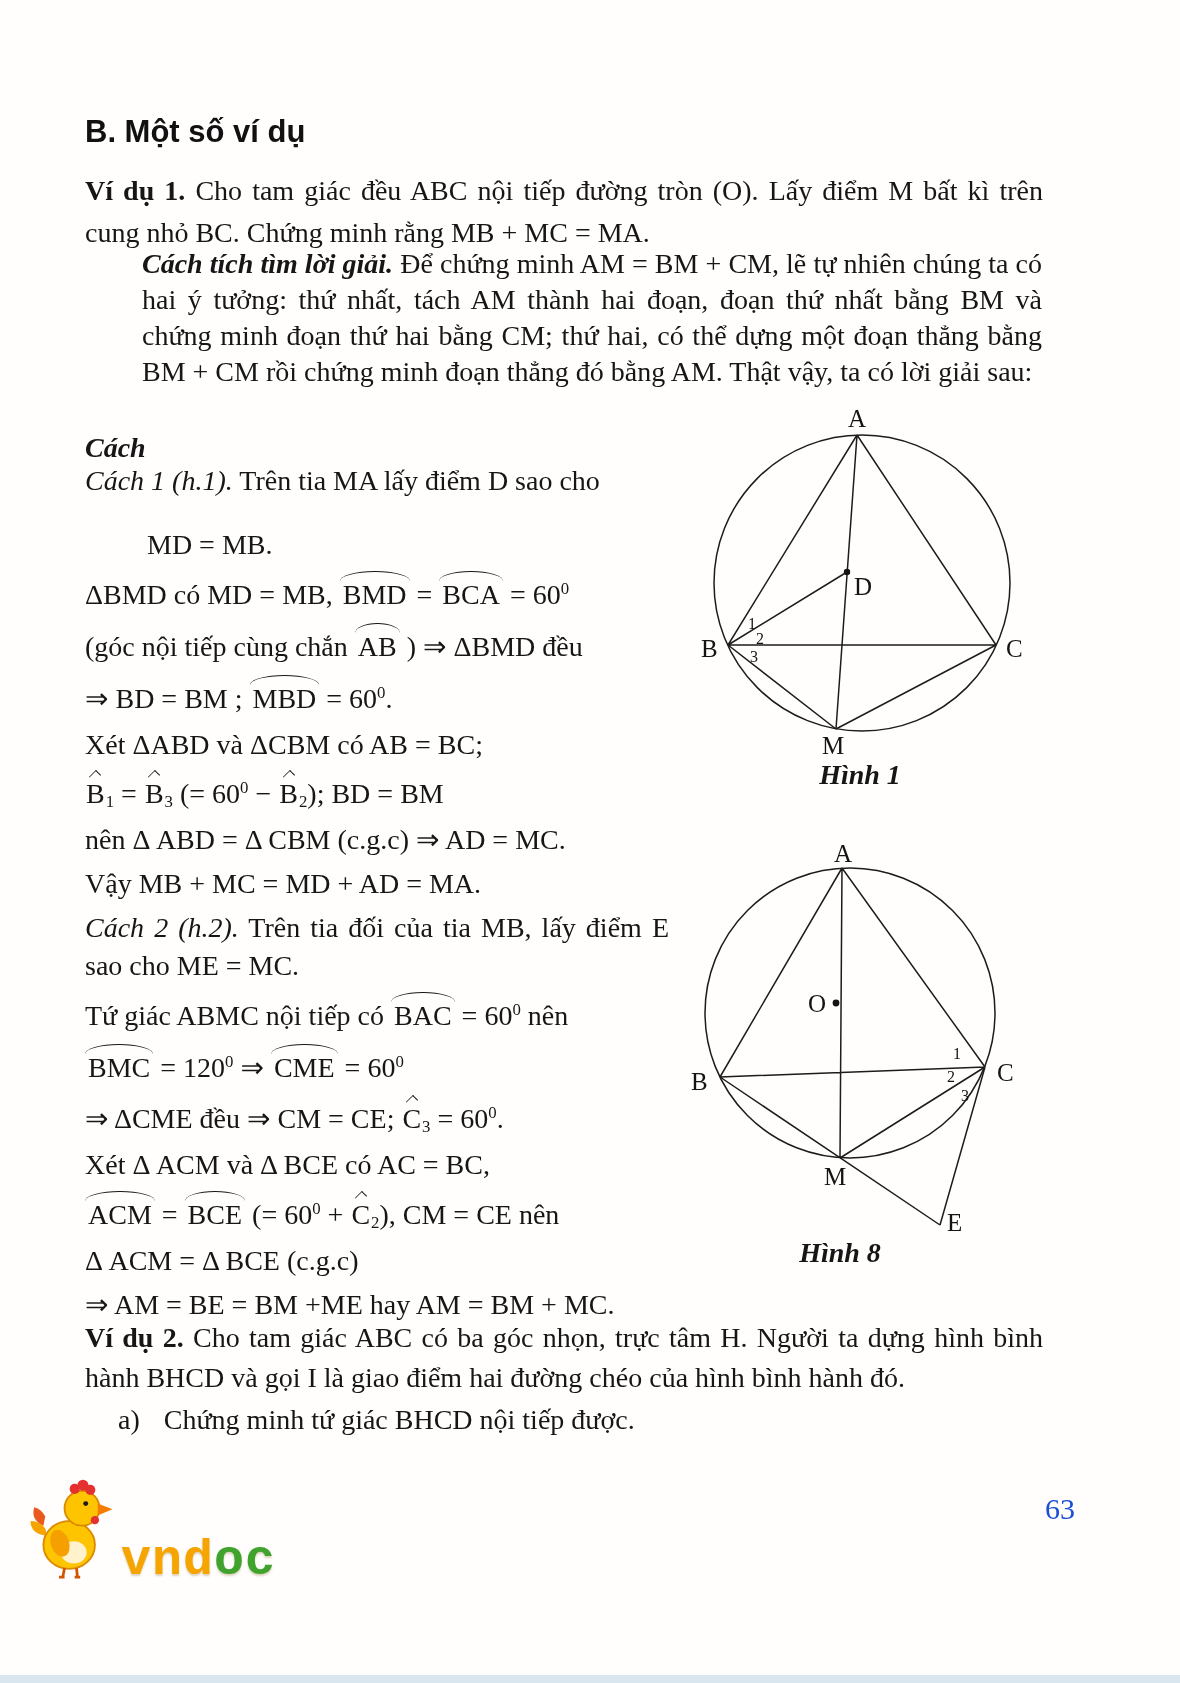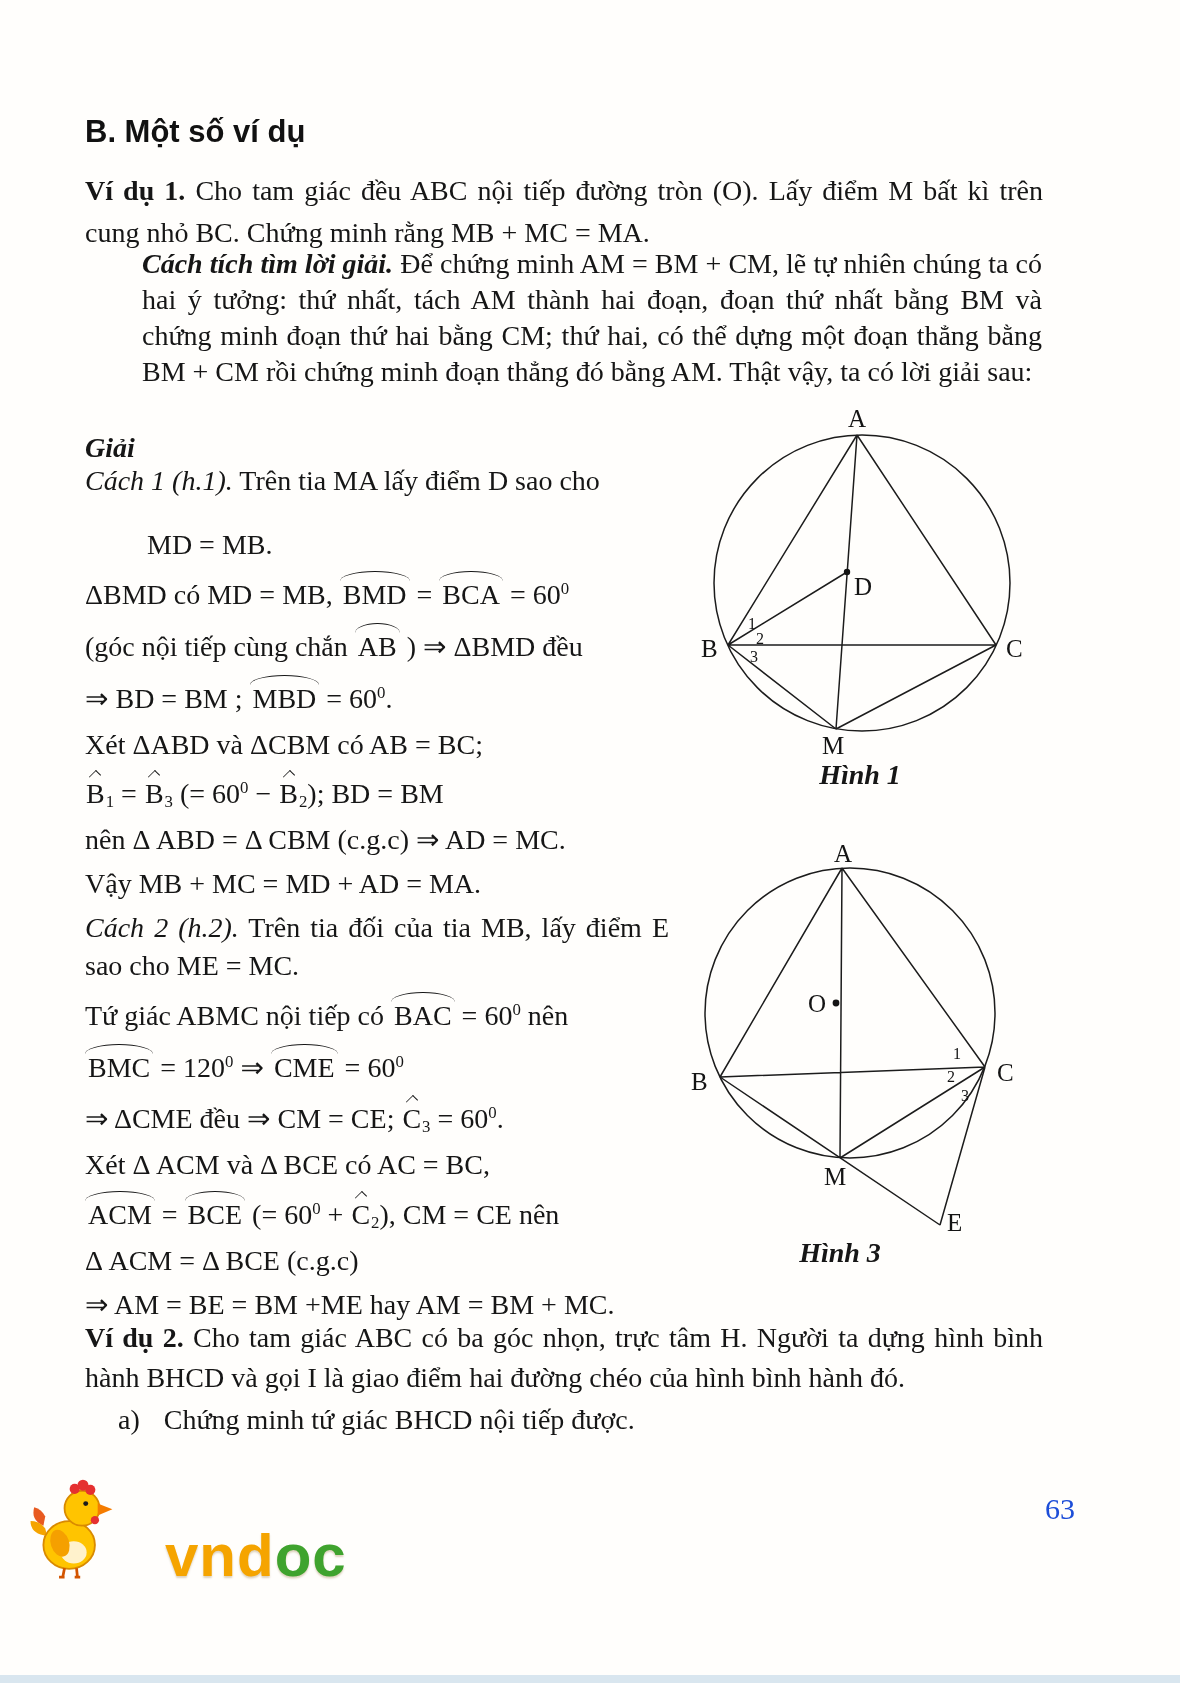--- a/index.html
+++ b/index.html
@@ -30,38 +30,38 @@
   .fig1{left:690px;top:405px;width:340px;}
   .fig2{left:650px;top:843px;width:380px;}
   .fig svg{display:block;}
   .fig figcaption{font-size:28px;font-weight:bold;font-style:italic;margin-top:2px;}
   .flabel{font-family:"Liberation Serif",serif;font-size:25px;fill:#141414;}
   .fdigit{font-family:"Liberation Serif",serif;font-size:16px;fill:#141414;}
   .vd2{left:85px;top:1318px;width:958px;line-height:40px;}
   .item-a{position:absolute;left:118px;top:1404px;font-size:28px;}
   .item-a .ia-label{margin-right:24px;}
   .footer-logo{position:absolute;left:25px;top:1472px;display:flex;align-items:flex-end;gap:4px;}
-  .logo-text{font-family:Liberation Sans, sans-serif;font-weight:bold;font-size:60px;
-        letter-spacing:1px;line-height:0.95;text-shadow:0 2px 2px rgba(120,80,0,.25);margin-left:44px;}
+  .logo-text{font-family:Liberation Mono, monospace;font-weight:bold;font-size:50px;
+        letter-spacing:1px;line-height:0.95;text-shadow:0 2px 2px rgba(120,80,0,.25);}
   .lt1{color:var(--logo-orange,#F5A400);}
   .lt2{color:var(--logo-green,#3FA32E);}
   .page-number{position:absolute;left:1045px;top:1492px;font-size:30px;color:#1d4ed8;}
   .bottom-strip{position:absolute;left:0;bottom:0;width:100%;height:8px;background:#d9e6ef;}
 </style>
 </head>
 <body>
 
 <div class="page">
 
   <h2 class="section-title">B. Một số ví dụ</h2>
 
   <p class="para p1"><b>Ví dụ 1.</b> Cho tam giác đều ABC nội tiếp đường tròn (O). Lấy điểm M bất kì trên cung nhỏ BC. Chứng minh rằng MB + MC = MA.</p>
   <p class="para p2"><b><i>Cách tích tìm lời giải.</i></b> Để chứng minh AM = BM + CM, lẽ tự nhiên chúng ta có hai ý tưởng: thứ nhất, tách AM thành hai đoạn, đoạn thứ nhất bằng BM và chứng minh đoạn thứ hai bằng CM; thứ hai, có thể dựng một đoạn thẳng bằng BM + CM rồi chứng minh đoạn thẳng đó bằng AM. Thật vậy, ta có lời giải sau:</p>
 
-  <div class="giai">Giải</div>
+  <div class="giai">Cách</div>
 
   <div class="col">
     <div class="tline"><i>Cách 1 (h.1).</i> Trên tia MA lấy điểm D sao cho</div>
     <div class="tline indent">MD = MB.</div>
     <div class="mline">ΔBMD có MD = MB, <span class="arc">BMD</span> = <span class="arc">BCA</span> = 60<sup>0</sup></div>
     <div class="mline">(góc nội tiếp cùng chắn <span class="arc">AB</span> ) ⇒ ΔBMD đều</div>
     <div class="mline">⇒ BD = BM ; <span class="arc">MBD</span> = 60<sup>0</sup>.</div>
     <div class="tline">Xét ΔABD và ΔCBM có AB = BC;</div>
     <div class="mline"><span class="hat">B</span><sub>1</sub> = <span class="hat">B</span><sub>3</sub> (= 60<sup>0</sup> − <span class="hat">B</span><sub>2</sub>); BD = BM</div>
     <div class="tline">nên Δ ABD = Δ CBM (c.g.c) ⇒ AD = MC.</div>
@@ -113,21 +113,21 @@
         <text x="174" y="342">M</text>
         <text x="297" y="388">E</text>
         <text x="158" y="169">O</text>
       </g>
       <g class="fdigit">
         <text x="303" y="216">1</text>
         <text x="297" y="239">2</text>
         <text x="311" y="258">3</text>
       </g>
     </svg>
-    <figcaption>Hình 3</figcaption>
+    <figcaption>Hình 8</figcaption>
   </figure>
 
   <p class="para vd2"><b>Ví dụ 2.</b> Cho tam giác ABC có ba góc nhọn, trực tâm H. Người ta dựng hình bình hành BHCD và gọi I là giao điểm hai đường chéo của hình bình hành đó.</p>
 
   <div class="item-a">
     <span class="ia-label">a)</span><span>Chứng minh tứ giác BHCD nội tiếp được.</span>
   </div>
 
   <div class="footer-logo">
     <svg width="92" height="112" viewBox="0 0 100 115">

